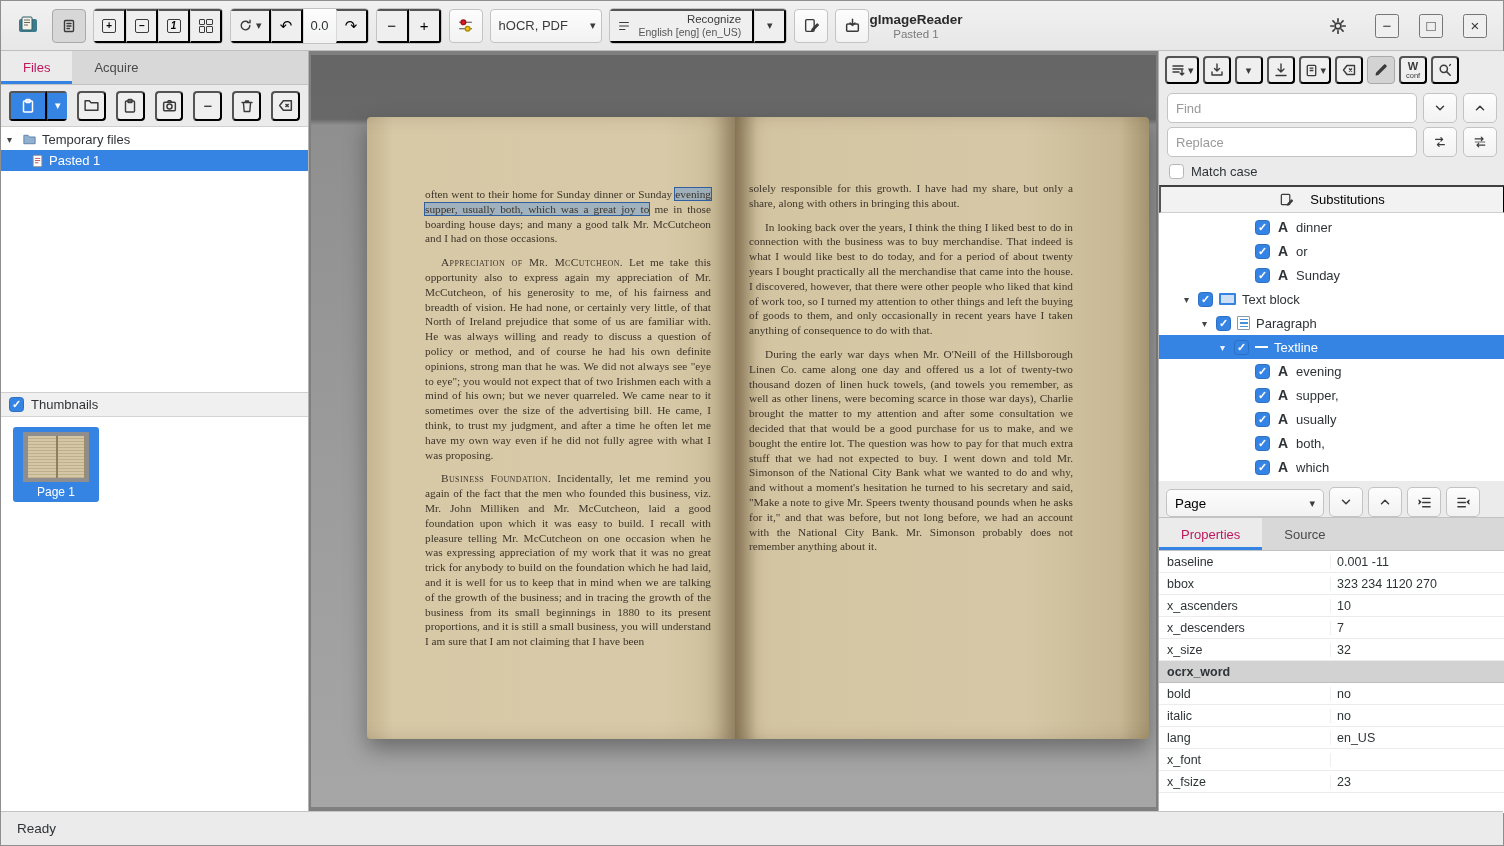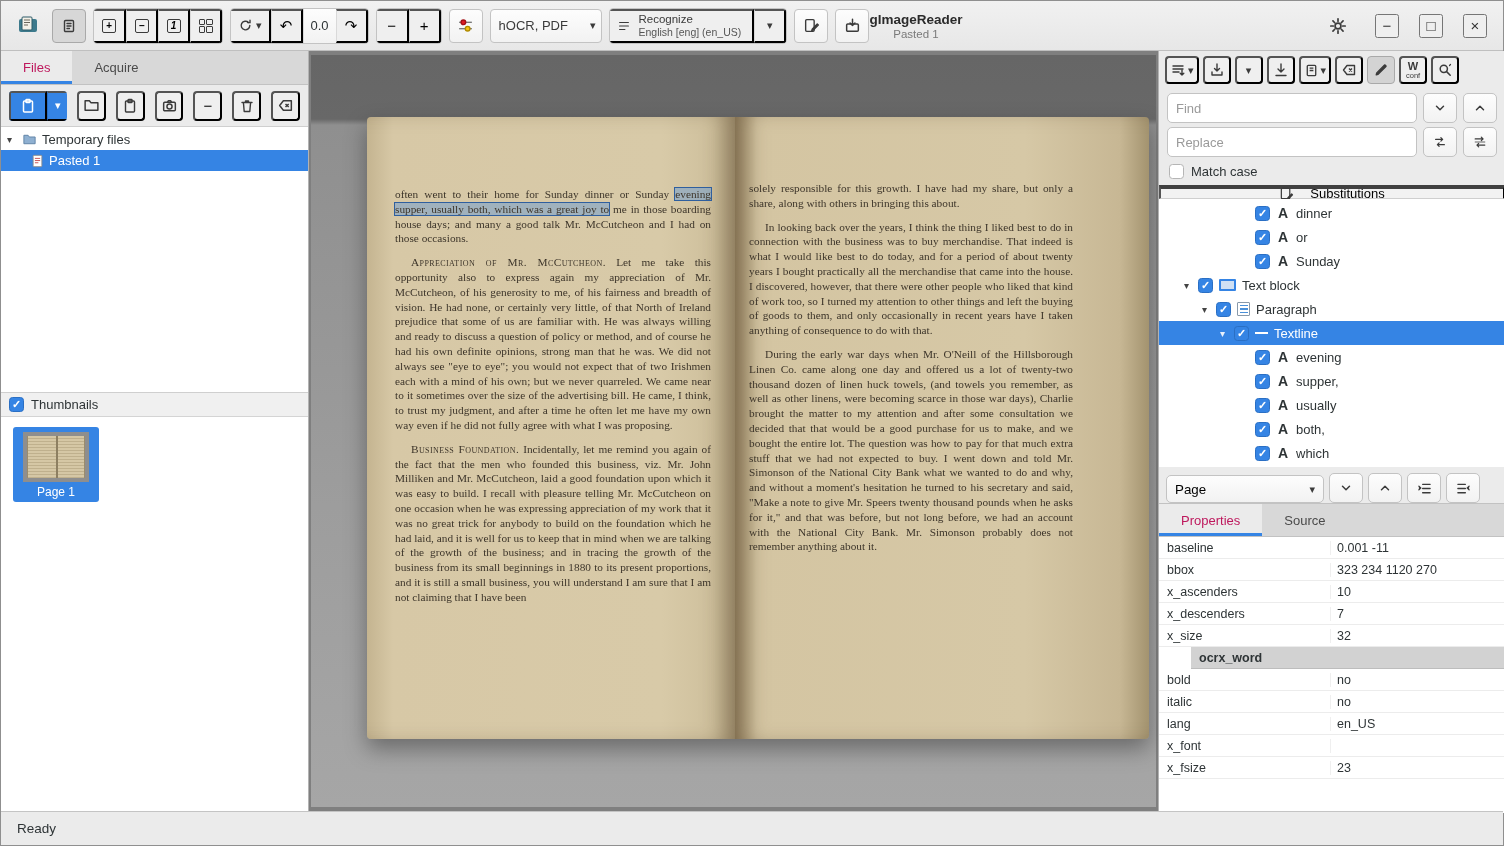--- a/index.html
+++ b/index.html
@@ -15,21 +15,21 @@
   .group { display:flex; border:1px solid #c3c3c3; border-radius:4px; background:linear-gradient(#fdfdfd,#f2f2f2); overflow:hidden; }
   .group > .gseg { height:34px; min-width:32px; display:inline-flex; align-items:center; justify-content:center; gap:3px; border-left:1px solid #d9d9d9; padding:0 7px; }
   .group > .gseg:first-child { border-left:none; }
   .caret { font-size:11px; color:#3b3b3b; line-height:1; }
   .glyph { font-size:15px; line-height:1; }
   .boxed { width:14px; height:14px; border:1.4px solid #3b3b3b; border-radius:2px; display:inline-flex; align-items:center; justify-content:center; font-size:10px; font-weight:bold; line-height:1; }
   .grid-ic { width:14px; height:14px; display:grid; grid-template-columns:1fr 1fr; grid-template-rows:1fr 1fr; gap:1.5px; }
   .grid-ic i { border:1.3px solid #3b3b3b; border-radius:1px; }
   .angle-entry { min-width:42px; text-align:center; font-size:13px; color:#2e3436; background:transparent; }
   .mode-label { font-size:13px; padding:0 2px; }
-  .recognize-text { display:flex; flex-direction:column; align-items:flex-start; line-height:1.15; padding:0 4px; }
+  .recognize-text { display:flex; flex-direction:column; align-items:flex-end; line-height:1.15; padding:0 4px; }
   .recognize-text .l1 { font-size:11.5px; color:#3a3a3a; }
   .recognize-text .l2 { font-size:10.5px; color:#555; }
   .titlebox { position:absolute; left:915px; top:50%; transform:translate(-50%,-50%); text-align:center; }
   .titlebox .t1 { font-weight:bold; font-size:13.5px; color:#2b2b2b; }
   .titlebox .t2 { font-size:11.5px; color:#7a7a7a; margin-top:1px; }
   .win-controls { margin-left:auto; display:flex; align-items:center; gap:20px; padding-right:6px; }
   .win-controls .wbtn { font-size:15px; color:#333; width:24px; height:24px; display:flex; align-items:center; justify-content:center; }
   .ic { display:block; }
 
   
@@ -62,59 +62,59 @@
   .cb.checked i { color:#fff; font-style:normal; font-size:11px; line-height:1; font-weight:bold; }
   .cb i { color:transparent; font-style:normal; font-size:11px; }
 
   
   .viewer { position:absolute; left:308px; top:50px; width:849px; height:762px; background:#7f7f7f; overflow:hidden; }
   .scan { position:absolute; left:2px; top:4px; width:845px; height:752px; background:linear-gradient(180deg, #666 0px, #686868 64px, #8f8f8f 70px, #9d9d9d 60%, #a6a6a6 100%); }
   .book { position:absolute; left:56px; top:62px; width:782px; height:622px; display:flex; box-shadow:0 10px 22px rgba(0,0,0,0.35); border-radius:4px; }
   .page { font-family:"Liberation Serif", serif; color:#3d352a; font-size:11.3px; line-height:14.8px; text-align:justify; }
   .page p { margin-bottom:9px; }
   .page p.indent { text-indent:16px; }
-  .page-left { flex:0 0 368px; background:linear-gradient(90deg, #c4b490 0px, #d7c8a6 26px, #d8caa8 80%, #cbbc98 100%); border-radius:4px 0 0 4px; box-shadow:inset -20px 0 22px -10px rgba(70,50,25,0.5); padding:70px 24px 0 28px; }
+  .page-left { flex:0 0 368px; background:linear-gradient(90deg, #c4b490 0px, #d7c8a6 26px, #d8caa8 80%, #cbbc98 100%); border-radius:4px 0 0 4px; box-shadow:inset -20px 0 22px -10px rgba(70,50,25,0.5); padding:70px 24px 0 58px; }
   .page-right { flex:0 0 414px; background:linear-gradient(90deg, #bcab86 0px, #d4c5a2 22px, #d6c8a6 70%, #c7b794 93%, #a3936f 100%); border-radius:0 4px 4px 0; box-shadow:inset 20px 0 22px -10px rgba(70,50,25,0.55); padding:64px 76px 0 14px; }
   .sc { font-variant:small-caps; letter-spacing:0.4px; }
   .hl { background:rgba(114,159,207,0.55); outline:1.5px solid #2f5f9e; }
 
   
   .right-panel { position:absolute; left:1157px; top:50px; width:347px; height:762px; background:#ebebeb; border-left:1px solid #b3b3b3; display:flex; flex-direction:column; }
   .hocr-toolbar { height:38px; display:flex; align-items:center; gap:4px; padding:0 6px; flex:0 0 auto; }
   .hbtn { height:28px; min-width:28px; display:inline-flex; align-items:center; justify-content:center; gap:2px; border-radius:4px; padding:0 3px; color:#3b3b3b; }
   .hbtn.active { background:#d3d3d3; border:1px solid #a9a9a9; }
   .wconf { display:flex; flex-direction:column; align-items:center; line-height:1; }
   .wconf .w1 { font-size:11px; font-weight:bold; }
   .wconf .w2 { font-size:7.5px; }
   .find-row, .replace-row { display:flex; align-items:center; gap:6px; padding:2px 8px; flex:0 0 auto; }
   .find-row { padding-top:4px; }
   .txt-input { flex:1; height:30px; border:1px solid #c3c3c3; border-radius:5px; background:#fff; padding:3px 8px; font-size:13px; font-family:"Liberation Sans",sans-serif; color:#2e3436; }
   .txt-input::placeholder { color:#9a9a9a; }
   .sqbtn { width:34px; height:30px; border:1px solid #c3c3c3; border-radius:5px; background:linear-gradient(#fdfdfd,#f2f2f2); display:flex; align-items:center; justify-content:center; }
   .match-row { height:24px; display:flex; align-items:center; gap:7px; padding:0 10px; font-size:13px; flex:0 0 auto; }
-  .subst-bar { height:14px; margin-top:2px; border-top:4px solid #404040; border-bottom:1px solid #cfcfcf; background:#f2f2f2; display:flex; align-items:center; justify-content:center; gap:16px; font-size:13px; flex:0 0 auto; }
+  .subst-bar { height:28px; margin-top:2px; border-top:2px solid #404040; border-bottom:1px solid #cfcfcf; background:#f2f2f2; display:flex; align-items:center; justify-content:center; gap:16px; font-size:13px; flex:0 0 auto; }
   .word-tree { height:268px; background:#fff; overflow:hidden; flex:0 0 auto; padding-top:2px; }
   .wrow { height:24px; display:flex; align-items:center; gap:6px; font-size:13px; color:#2e3436; }
   .wrow.lvl1 { padding-left:22px; } .wrow.lvl2 { padding-left:40px; } .wrow.lvl3 { padding-left:58px; } .wrow.lvl4 { padding-left:96px; }
   .wrow .exp { font-size:10px; color:#444; width:11px; text-align:center; }
   .wrow.selected { background:#3584e4; color:#fff; }
   .wrow.selected .exp { color:#e8f0fb; }
   .a-ic { font-weight:bold; font-size:14px; width:14px; text-align:center; }
   .block-ic { width:17px; height:12px; border:2px solid #3584e4; background:#cfe0f4; border-radius:1px; }
   .para-ic { width:13px; height:14px; background:#fff; border:1px solid #8899aa; border-radius:1px; display:flex; flex-direction:column; justify-content:space-evenly; padding:0 1.5px; }
   .para-ic i { height:1.5px; background:#4a90d9; }
   .line-ic { width:13px; height:2px; background:currentColor; }
   .page-row { height:36px; display:flex; align-items:flex-end; gap:5px; padding:0 7px; flex:0 0 auto; }
   .combobox { flex:0 0 158px; height:28px; border:1px solid #c3c3c3; border-radius:5px; background:linear-gradient(#fdfdfd,#f2f2f2); display:flex; align-items:center; justify-content:space-between; padding:0 8px; }
   .prop-tabs { height:34px; background:#d8d8d8; border-top:1px solid #c2c2c2; border-bottom:1px solid #c2c2c2; display:flex; flex:0 0 auto; }
   .prop-table { flex:1; background:#fff; font-size:12.5px; overflow:hidden; }
   .prow { height:22px; display:flex; align-items:center; border-bottom:1px solid #ececec; }
   .prow .k { flex:0 0 172px; padding-left:8px; color:#2e3436; border-right:1px solid #efefef; }
   .prow .v { flex:1; padding-left:6px; }
-  .prow.section { background:#d2d2d2; border-bottom:1px solid #bdbdbd;margin-left:32px; }
+  .prow.section { background:#d2d2d2; border-bottom:1px solid #bdbdbd; }
   .prow.section .k { font-weight:bold; border-right:none; }
 
   
   .statusbar { position:absolute; left:0; bottom:0; width:100%; height:34px; background:#ebebeb; border-top:1px solid #c4c4c4; display:flex; align-items:center; padding:0 16px; font-size:13.5px; color:#2e3436; }
 </style>
 </head>
 <body>
 
 <div class="window">
 

